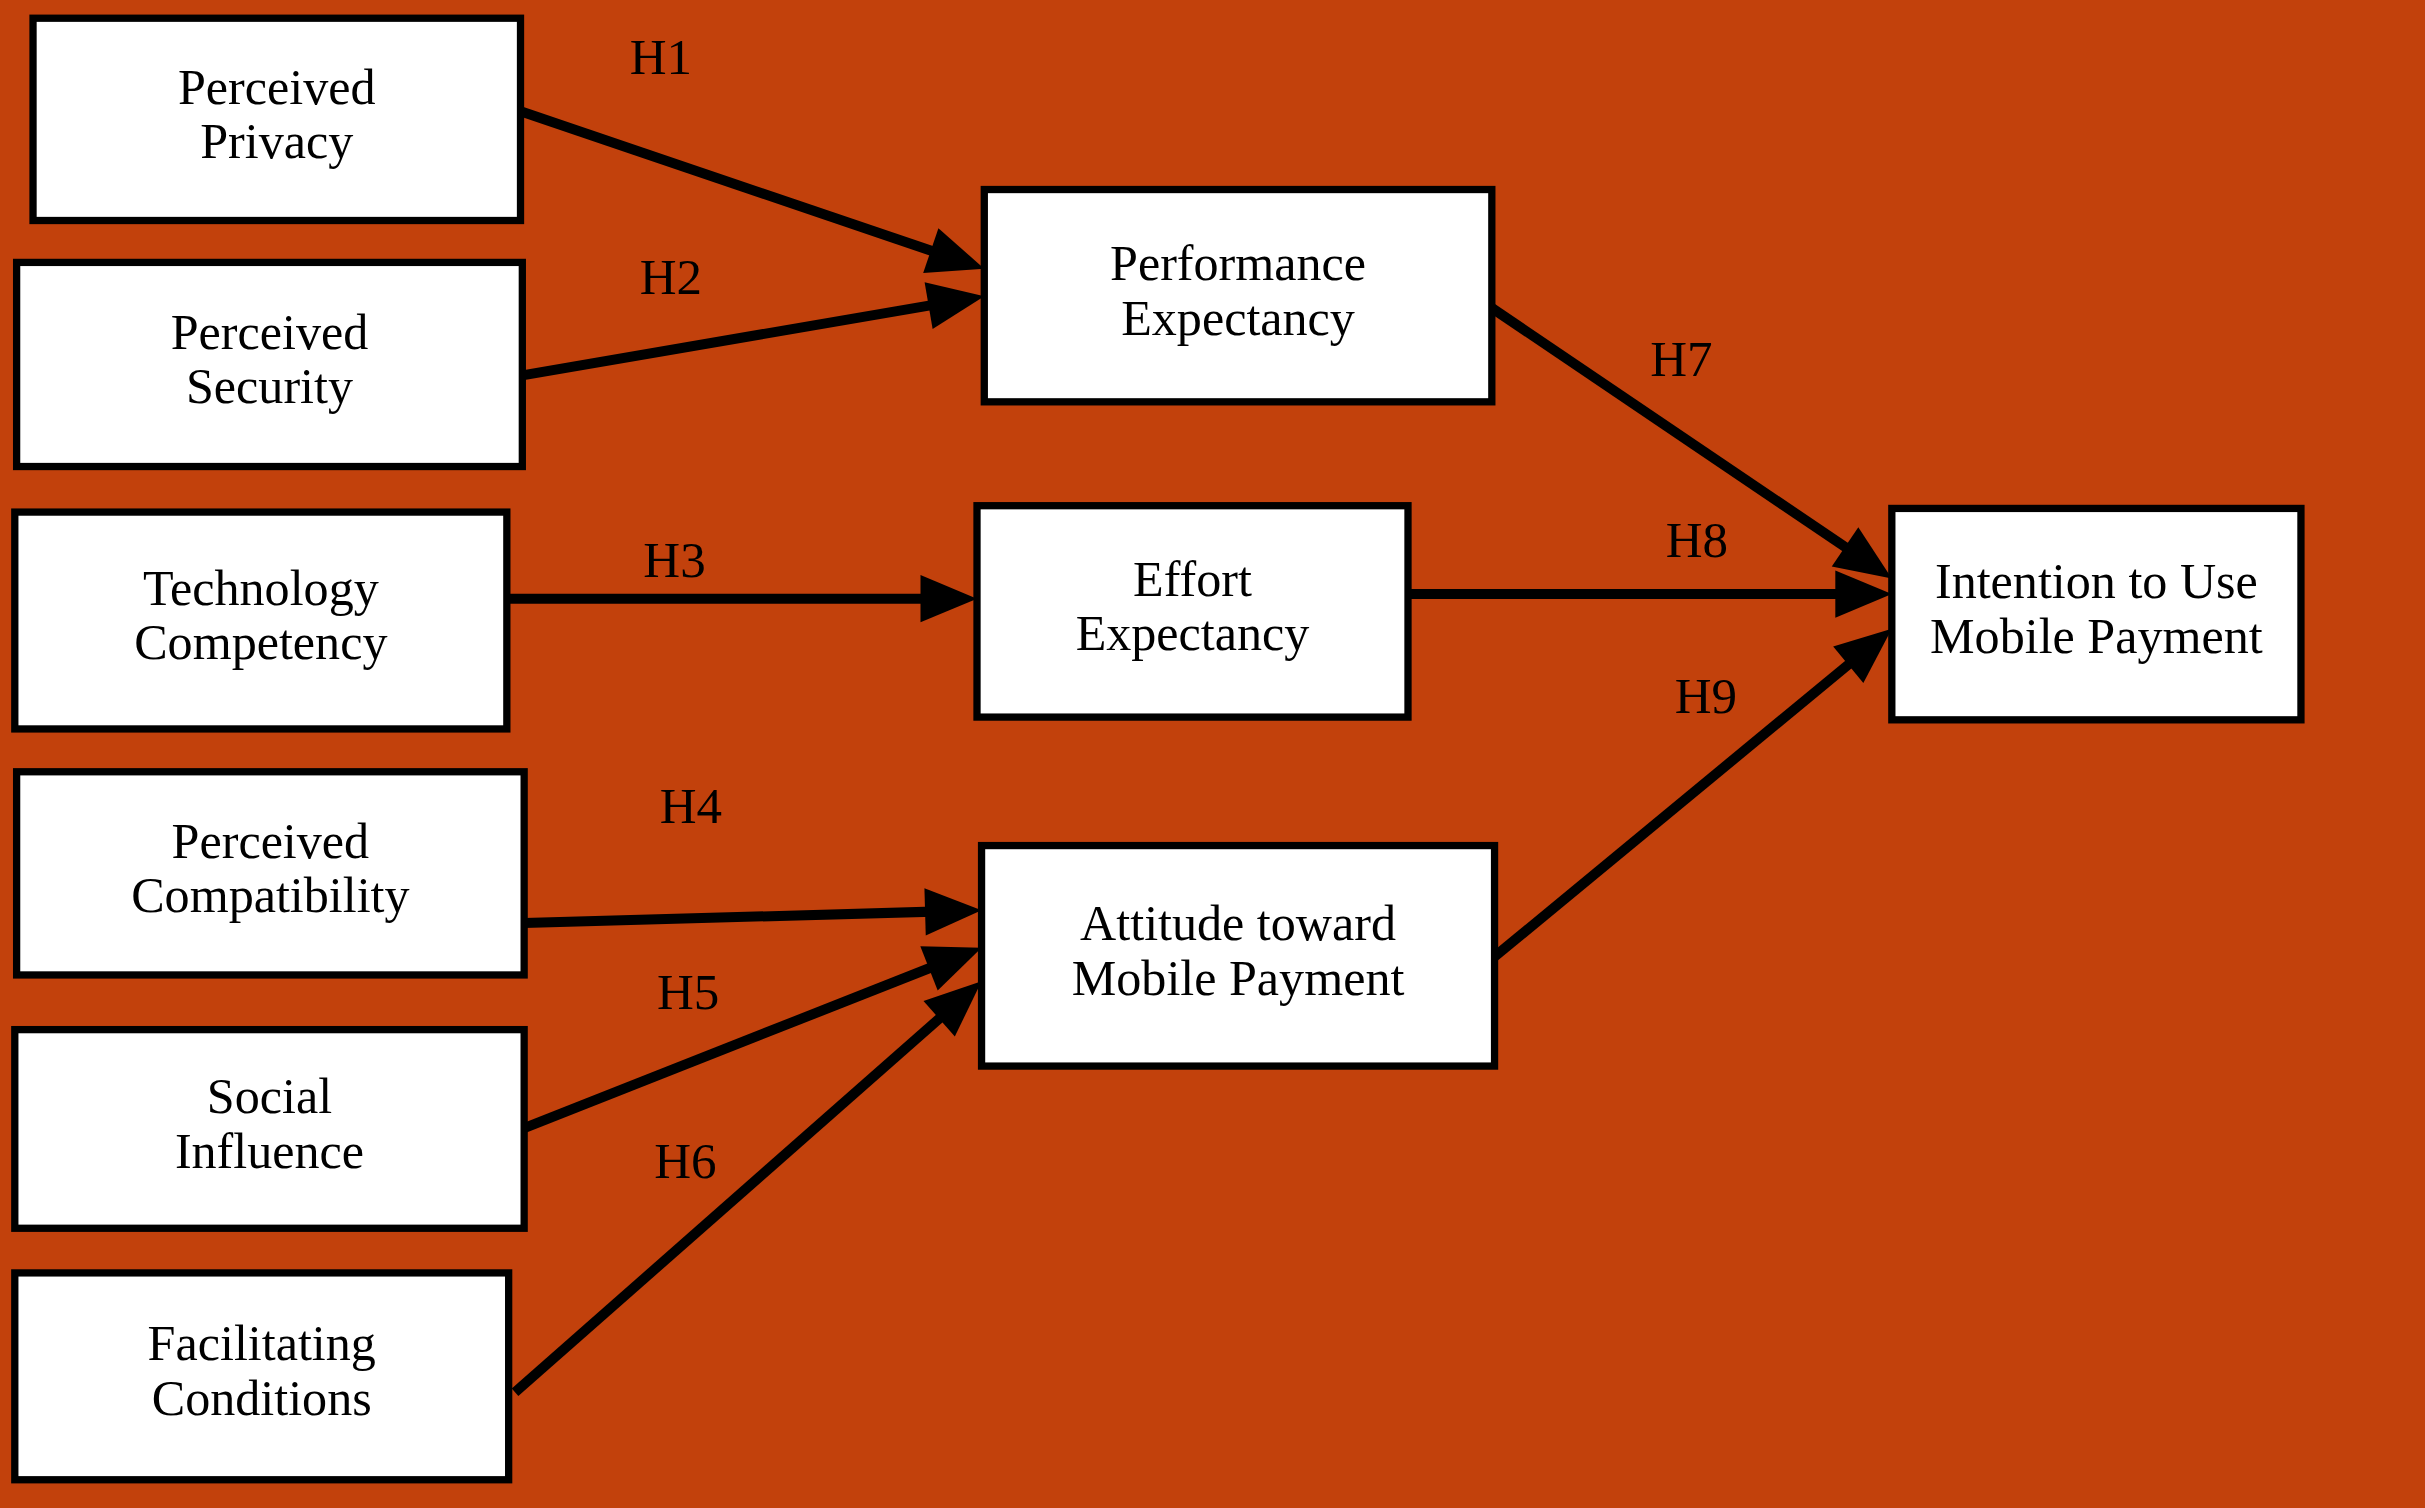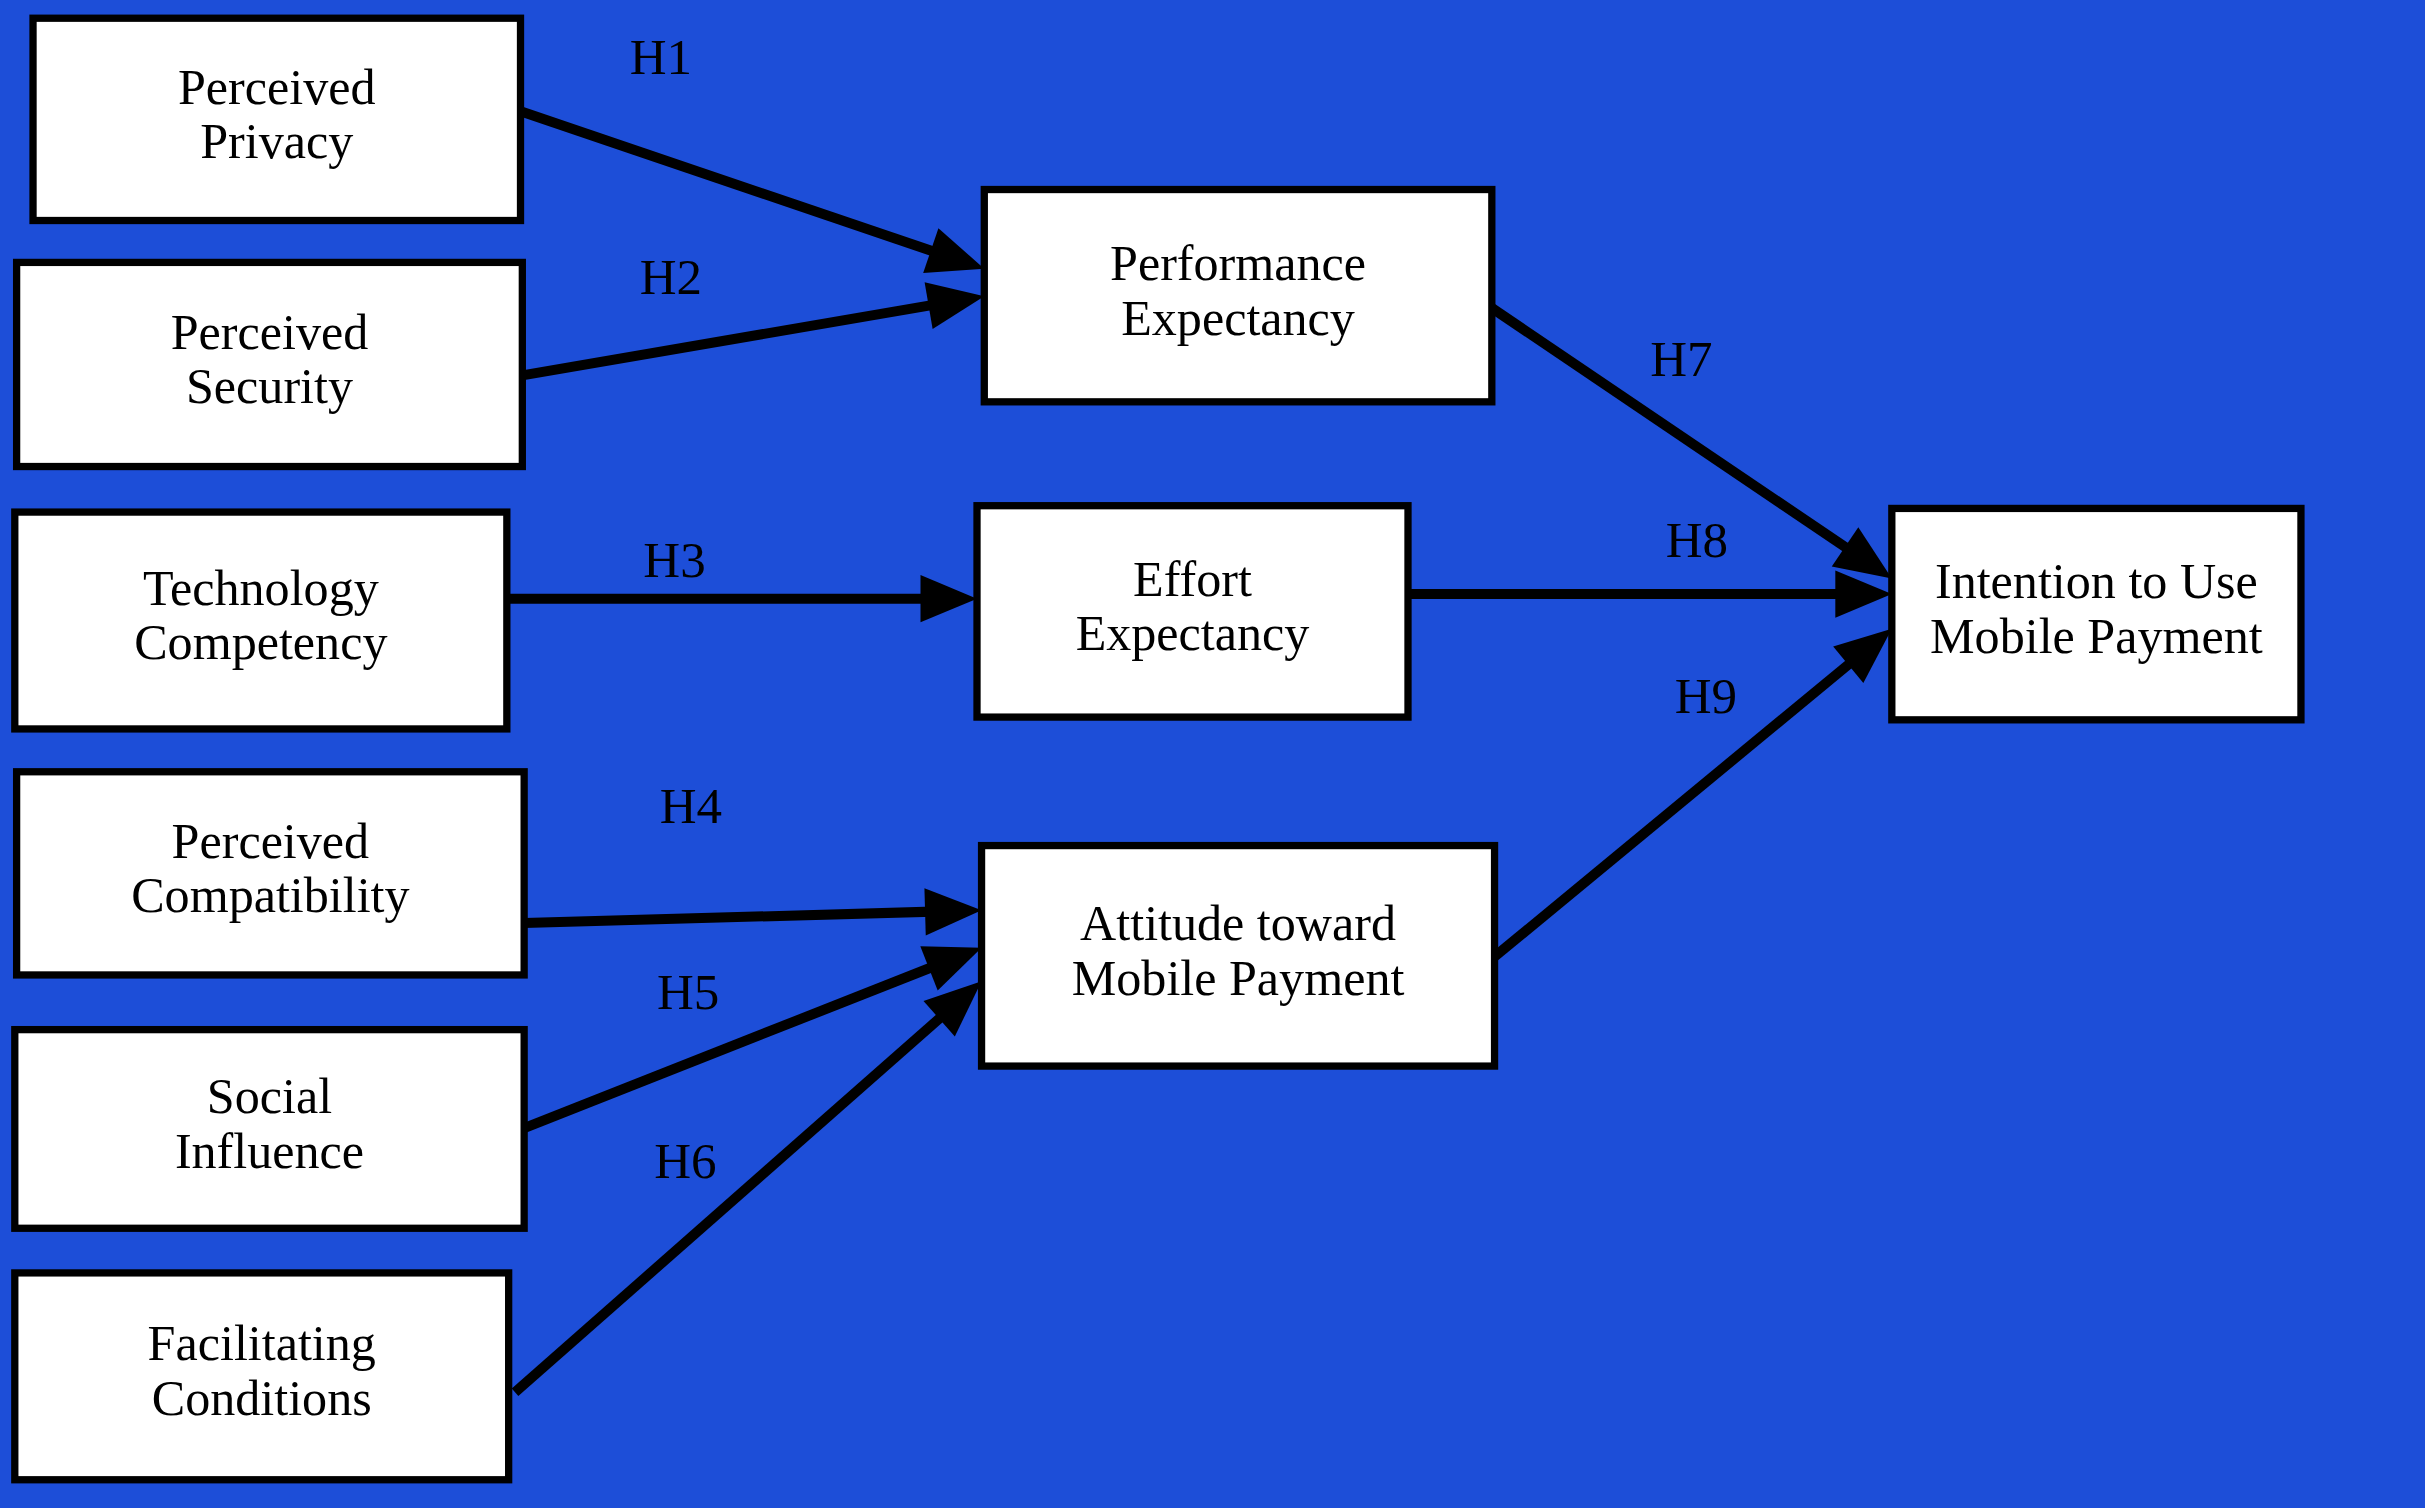--- a/index.html
+++ b/index.html
@@ -11,21 +11,21 @@
   body {
     width: 2426px;
     height: 1508px;
     font-family: "Liberation Serif", "DejaVu Serif", serif;
     overflow: hidden;
   }
   #diagram-root {
     position: relative;
     width: 2426px;
     height: 1508px;
-    background: #1d4ed8;
+    background: #c2410c;
   }
   svg.model-canvas {
     position: absolute;
     top: 0;
     left: 0;
     width: 2426px;
     height: 1508px;
     display: block;
   }
   .construct-box {

